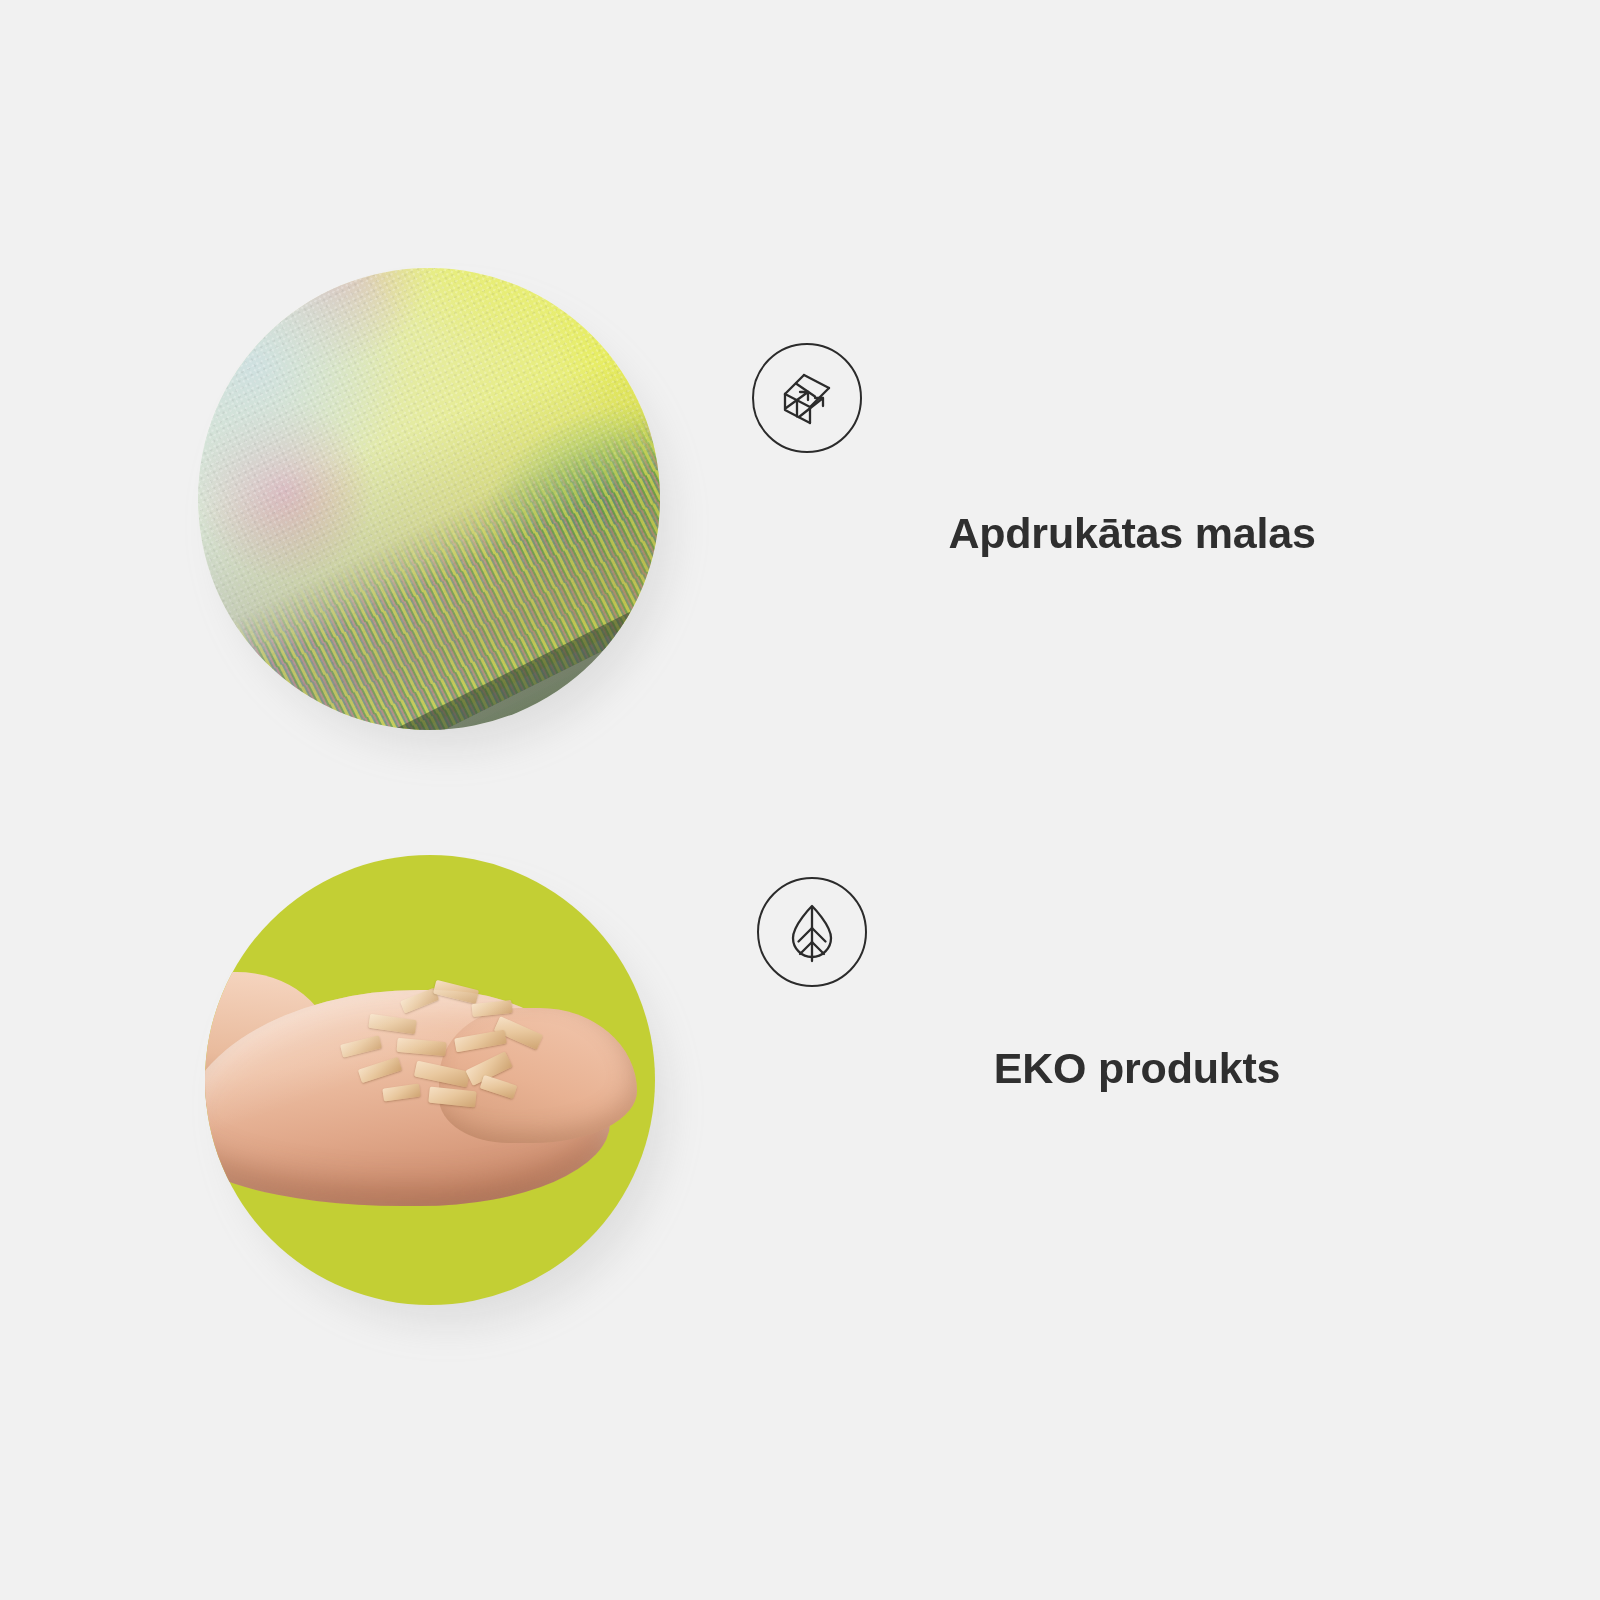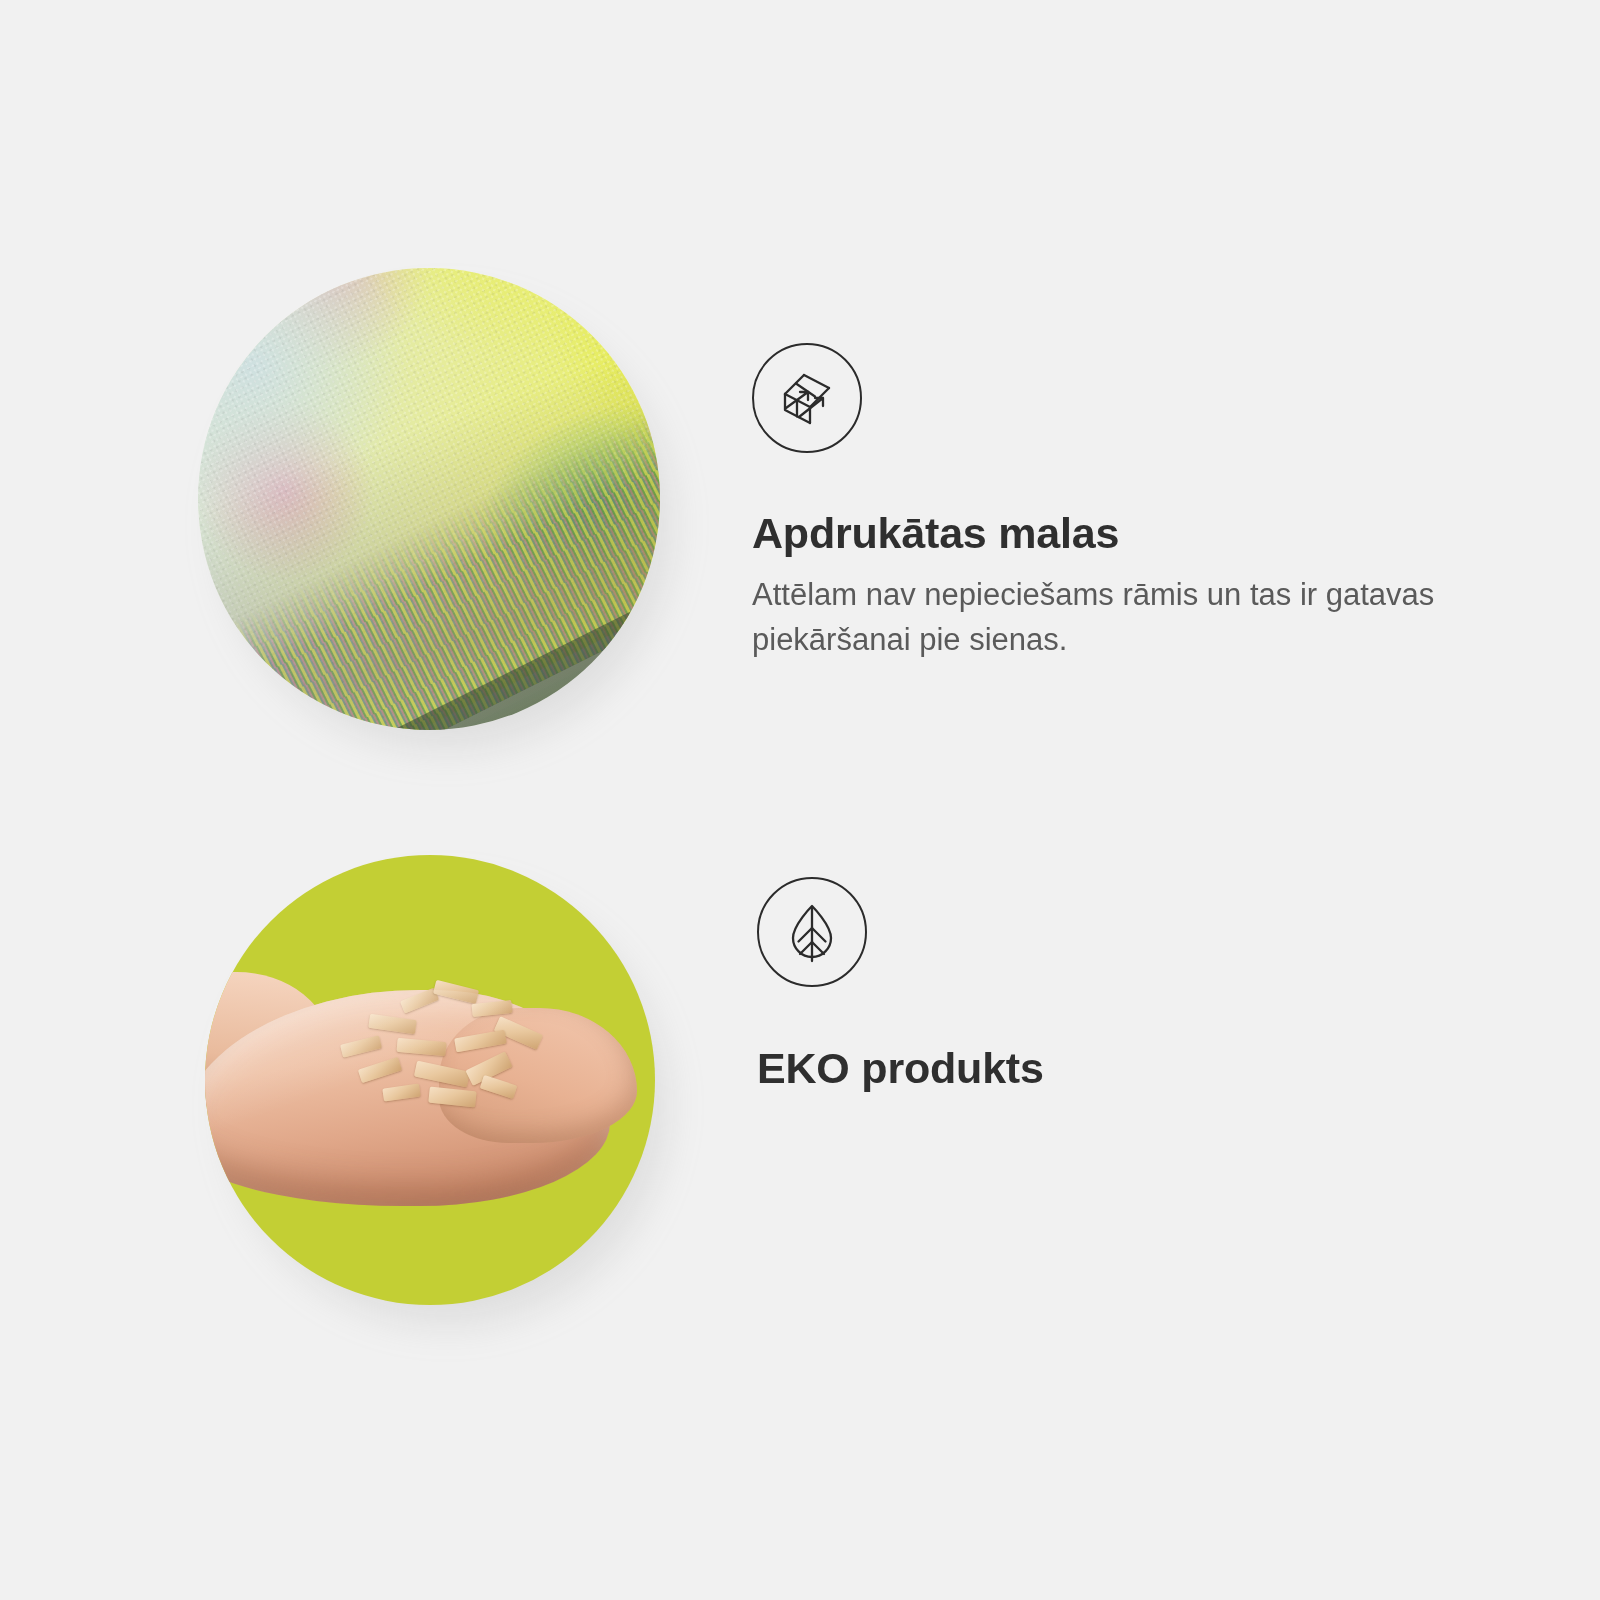--- a/index.html
+++ b/index.html
@@ -148,21 +148,21 @@
   .hand-hl {
     position:absolute;
     left:-6%; top:30%;
     width:96%; height:48%;
     border-radius:58% 42% 46% 54% / 72% 64% 40% 32%;
     background:linear-gradient(160deg, rgba(255,255,255,.42) 0%, rgba(255,255,255,0) 42%);
     pointer-events:none;
   }
 
   
-  .text-col { position:absolute; }
+  .text-col { position:absolute;text-align:center; }
   .icon-badge {
     width:110px; height:110px;
     border:2.6px solid #2b2b2b;
     border-radius:50%;
     display:flex; align-items:center; justify-content:center;
   }
   .feature-title {
     font-size:43px;
     font-weight:bold;
     color:#2f2f2f;
@@ -213,21 +213,20 @@
             <path d="M23 35.5 L23 51.5"></path>
             <path d="M22 18.5 L41 31.5"></path>
             <path d="M12 43 L34 27 M34 27 L26 27 M34 27 L34 35"></path>
             <path d="M25 52 L49 33 M49 33 L41 33 M49 33 L49 41"></path>
           </g>
         </svg>
       </div>
 
       <h2 class="feature-title" style="margin-top:57px;">Apdrukātas malas</h2>
 
-      <p class="feature-desc" style="margin-top:16px;">Attēlam nav nepieciešams rāmis un tas ir gatavas piekāršanai pie sienas.</p>
     </div>
   </section>
 
   <section class="feature" id="feature-eko">
 
     <div class="media-wrap" id="media-eko" style="left:205px; top:55px; width:450px; height:450px;">
       <div class="media-shadow"></div>
       <div class="media">
         <div class="meadow"></div>
         <div class="hand-arm"></div>

